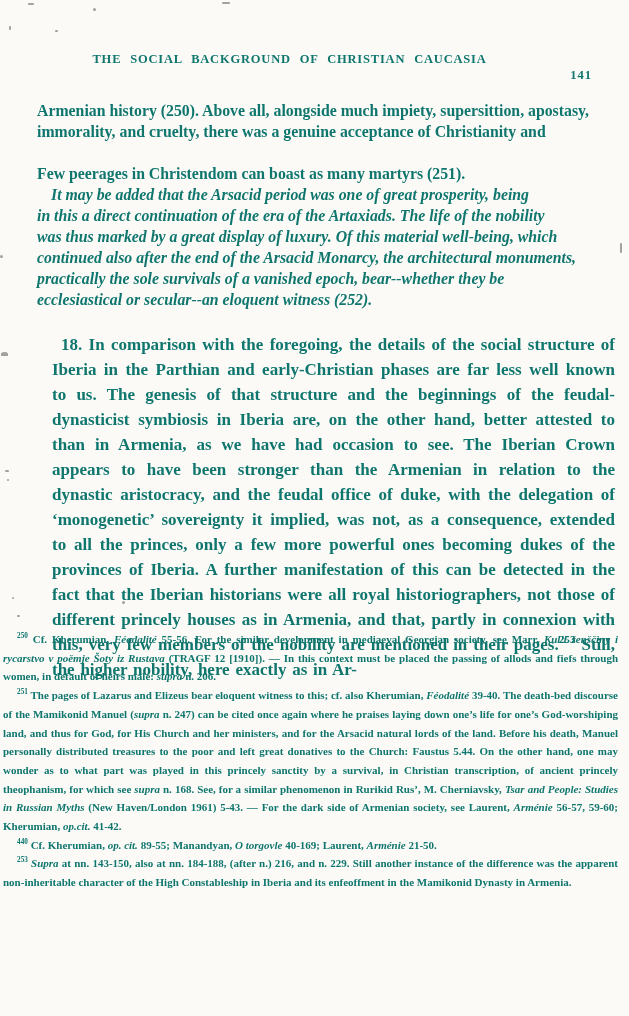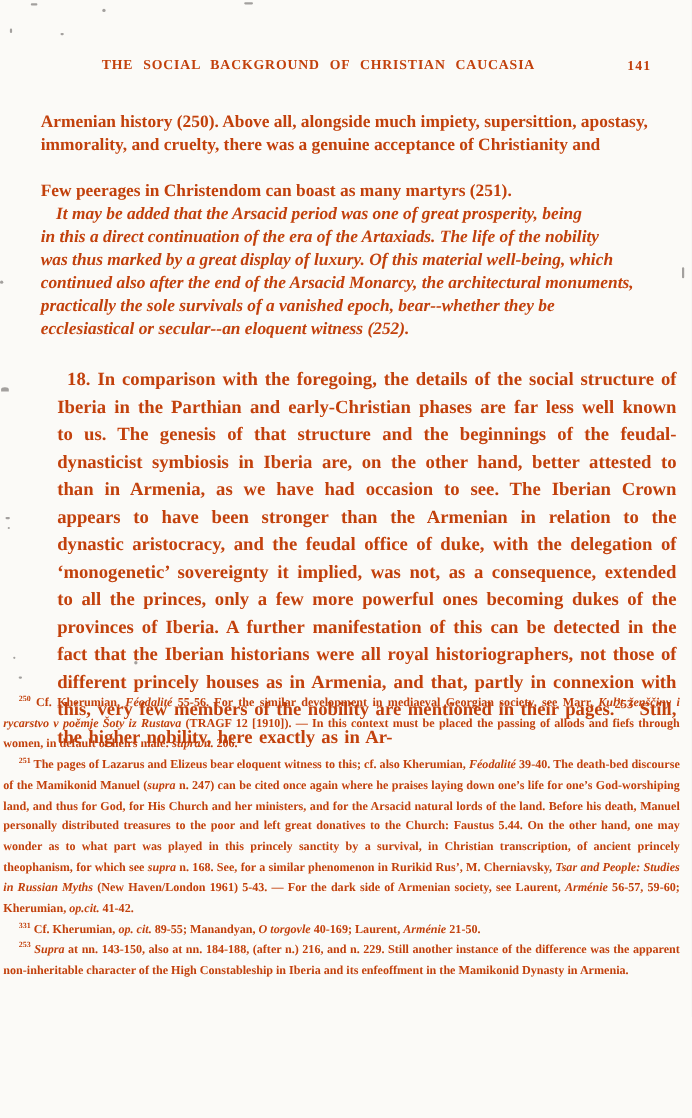--- a/index.html
+++ b/index.html
@@ -4,41 +4,41 @@
 <style>
   html, body { margin: 0; padding: 0; background: #e8e6e1; }
   .page {
     position: relative;
     width: 629px;
     height: 1016px;
     margin: 0 auto;
     background: #fbfaf7;
     font-family: "Liberation Serif", serif;
     font-weight: bold;
-    color: #c2410c;
+    color: #0f766e;
     overflow: hidden;
   }
   .running-header {
     position: absolute;
     top: 52px; left: 0; right: 0;
     height: 18px;
     font-size: 12.5px;
     letter-spacing: 0.8px;
     word-spacing: 5px;
   }
   .header-title {
     position: absolute;
     left: 30px; right: 80px;
     text-align: center;
     white-space: nowrap;
   }
   .header-pagenum {
     position: absolute;
     right: 37px;
-    top: 1px;
+    top: 16px;
     letter-spacing: 1px;
     text-align: right;
   }
   .block-paras {
     position: absolute;
     top: 100px; left: 4px; right: 12px;
     font-size: 15.8px;
     line-height: 21px;
     text-align: left;
     margin-left: 33px;
@@ -84,21 +84,21 @@
   <div class="block-paras">
     <p class="para"><span>Armenian history (250). Above all, alongside much impiety, supersittion, apostasy,</span><br><span>immorality, and cruelty,  there was a genuine acceptance of Christianity and</span><br><br><span>Few peerages in Christendom can boast as many martyrs (251).</span></p>
     <p class="para para-indent"><span>It may be added that the Arsacid period was one of great prosperity, being</span><br><span>in this a direct continuation of the era of the Artaxiads.  The life of the nobility</span><br><span>was thus marked by a great display of luxury.  Of this material well-being, which</span><br><span>continued also after the end of the Arsacid Monarcy, the architectural monuments,</span><br><span>practically the sole survivals of a vanished epoch, bear--whether they be</span><br><span>ecclesiastical or secular--an eloquent witness (252).</span></p>
   </div>
 
   <p class="block-sec18"><span>18. In comparison with the foregoing, the details of the social structure of Iberia in the Parthian and early-Christian phases are far less well known to us. The genesis of that structure and the beginnings of the feudal-dynasticist symbiosis in Iberia are, on the other hand, better attested to than in Armenia, as we have had occasion to see. The Iberian Crown appears to have been stronger than the Armenian in relation to the dynastic aristocracy, and the feudal office of duke, with the delegation of ‘monogenetic’ sovereignty it implied, was not, as a consequence, extended to all the princes, only a few more powerful ones becoming dukes of the provinces of Iberia. A further manifestation of this can be detected in the fact that the Iberian historians were all royal historiographers, not those of different princely houses as in Armenia, and that, partly in connexion with this, very few members of the nobility are mentioned in their pages.</span><sup>253</sup><span> Still, the higher nobility, here exactly as in Ar-</span></p>
 
   <div class="block-footnotes">
     <p class="footnote"><sup>250</sup><span> Cf. Kherumian, </span><i>Féodalité</i><span> 55-56. For the similar development in mediaeval Georgian society, see Marr, </span><i>Kul’t ženščiny i rycarstvo v poěmje Šoty iz Rustava</i><span> (TRAGF 12 [1910]). — In this context must be placed the passing of allods and fiefs through women, in default of heirs male: </span><i>supra</i><span> n. 206.</span></p>
     <p class="footnote"><sup>251</sup><span> The pages of Lazarus and Elizeus bear eloquent witness to this; cf. also Kherumian, </span><i>Féodalité</i><span> 39-40. The death-bed discourse of the Mamikonid Manuel (</span><i>supra</i><span> n. 247) can be cited once again where he praises laying down one’s life for one’s God-worshiping land, and thus for God, for His Church and her ministers, and for the Arsacid natural lords of the land. Before his death, Manuel personally distributed treasures to the poor and left great donatives to the Church: Faustus 5.44. On the other hand, one may wonder as to what part was played in this princely sanctity by a survival, in Christian transcription, of ancient princely theophanism, for which see </span><i>supra</i><span> n. 168. See, for a similar phenomenon in Rurikid Rus’, M. Cherniavsky, </span><i>Tsar and People: Studies in Russian Myths</i><span> (New Haven/London 1961) 5-43. — For the dark side of Armenian society, see Laurent, </span><i>Arménie</i><span> 56-57, 59-60; Kherumian, </span><i>op.cit.</i><span> 41-42.</span></p>
-    <p class="footnote"><sup>331</sup><span> Cf. Kherumian, </span><i>op. cit.</i><span> 89-55; Manandyan, </span><i>O torgovle</i><span> 40-169; Laurent, </span><i>Arménie</i><span> 21-50.</span></p>
+    <p class="footnote"><sup>440</sup><span> Cf. Kherumian, </span><i>op. cit.</i><span> 89-55; Manandyan, </span><i>O torgovle</i><span> 40-169; Laurent, </span><i>Arménie</i><span> 21-50.</span></p>
     <p class="footnote"><sup>253</sup><span> </span><i>Supra</i><span> at nn. 143-150, also at nn. 184-188, (after n.) 216, and n. 229. Still another instance of the difference was the apparent non-inheritable character of the High Constableship in Iberia and its enfeoffment in the Mamikonid Dynasty in Armenia.</span></p>
   </div>
 
   <div class="speck" style="left:28px;top:3px;width:6px;height:2px;"></div>
   <div class="speck" style="left:93px;top:8px;width:3px;height:3px;"></div>
   <div class="speck" style="left:222px;top:2px;width:8px;height:2px;"></div>
   <div class="speck" style="left:9px;top:26px;width:2px;height:4px;"></div>
   <div class="speck" style="left:55px;top:30px;width:3px;height:2px;"></div>
   <div class="speck" style="left:620px;top:243px;width:2px;height:10px;"></div>
   <div class="speck" style="left:0px;top:255px;width:3px;height:3px;"></div>

